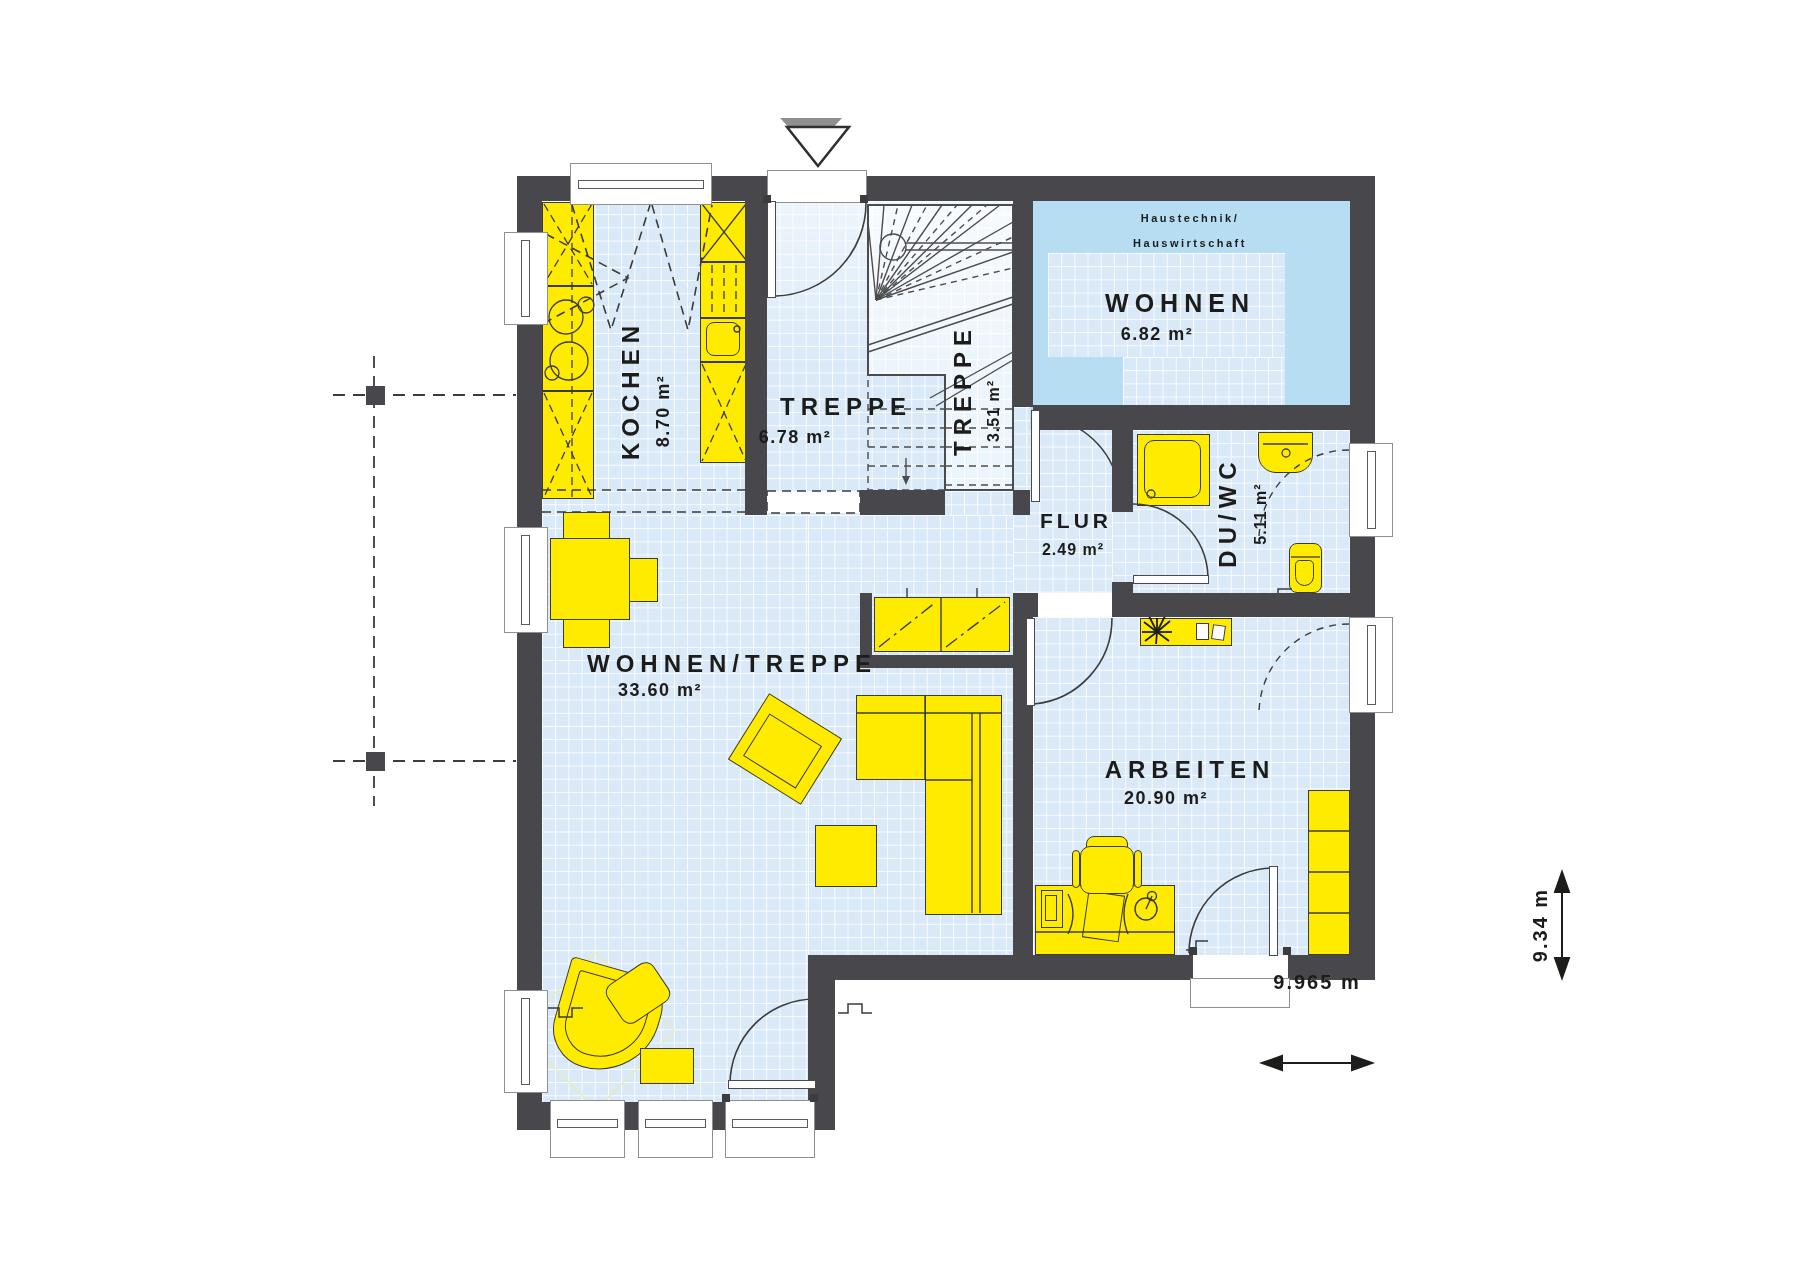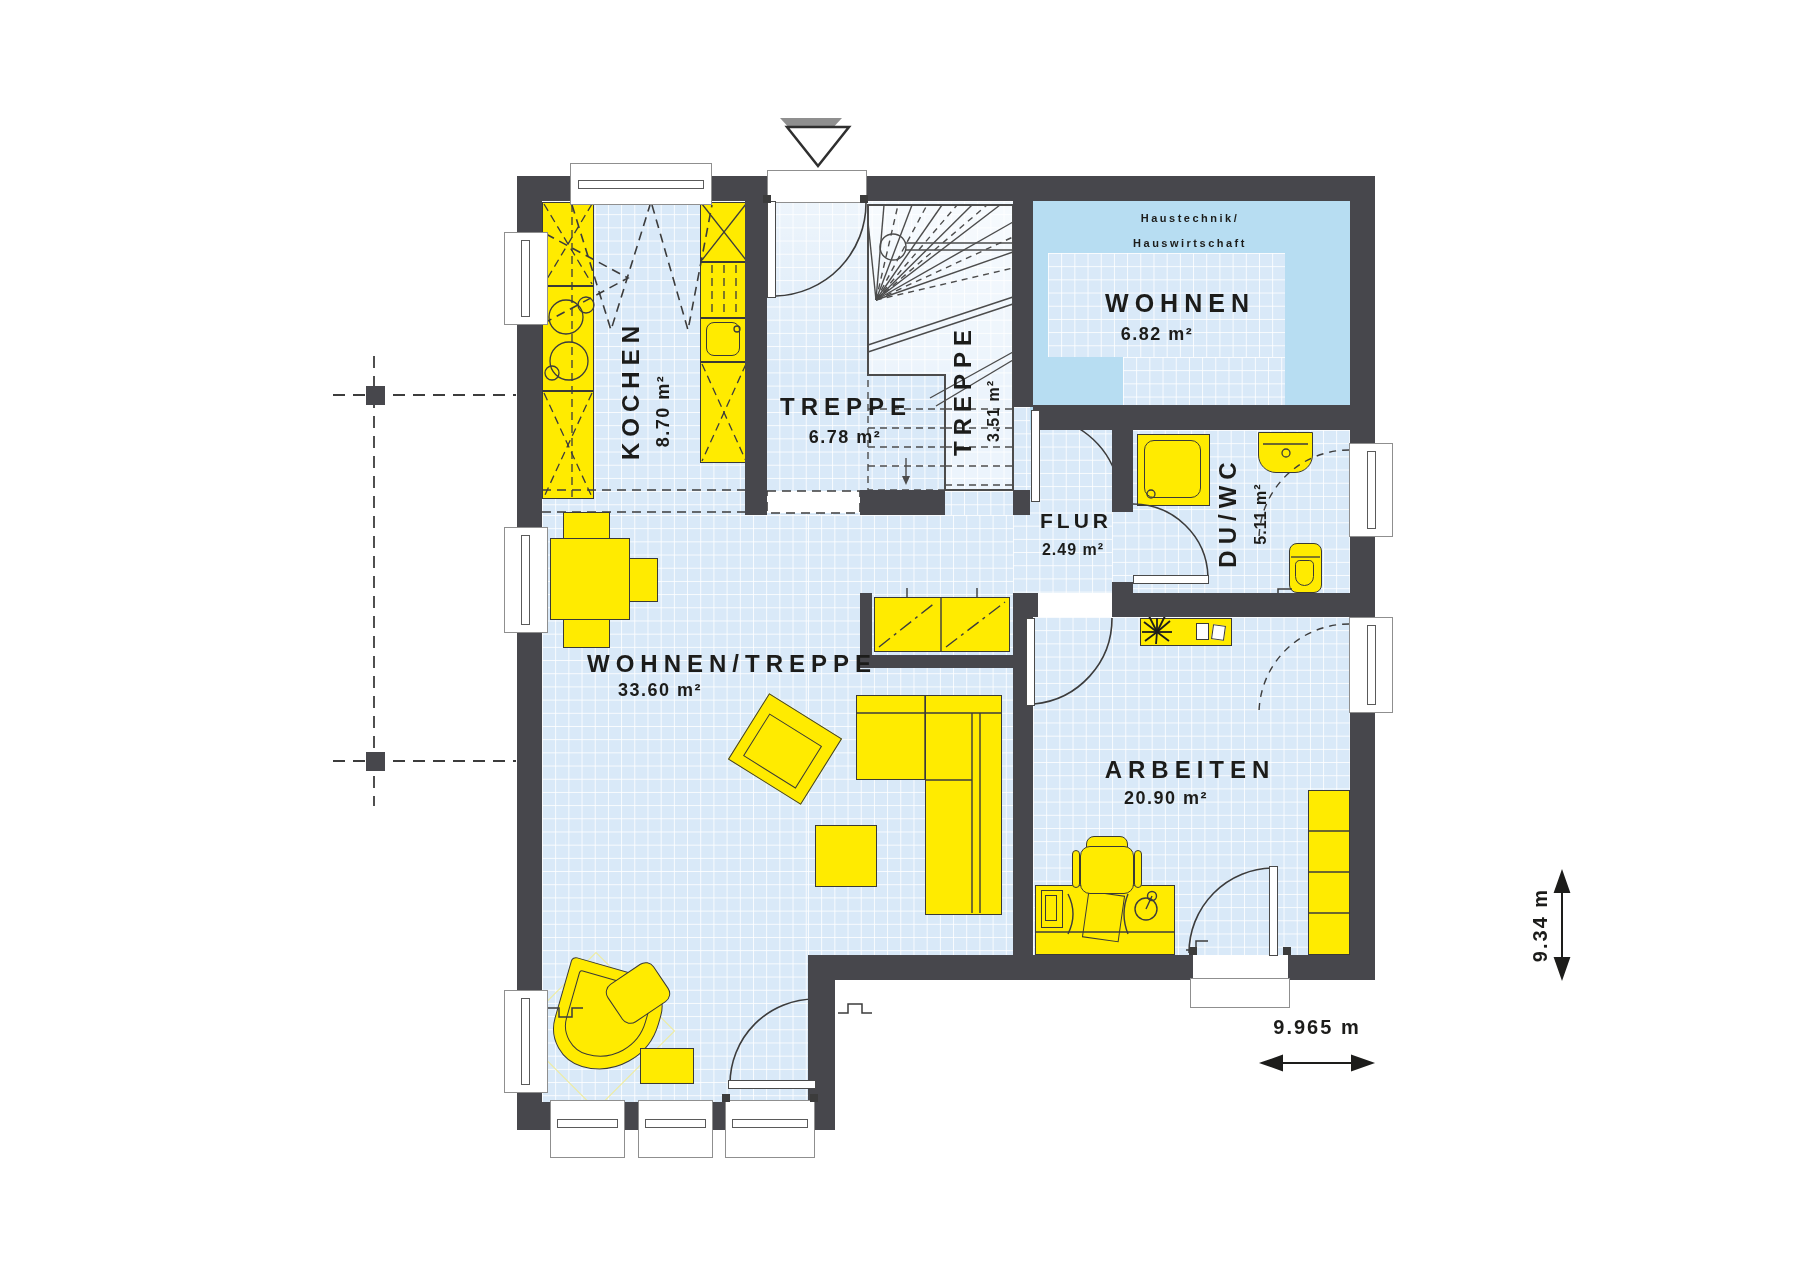--- a/index.html
+++ b/index.html
@@ -344,32 +344,32 @@
   <div class="nub" style="left:763px;top:195px;"></div>
   <div class="nub" style="left:860px;top:195px;"></div>
   <div class="nub" style="left:722px;top:1094px;"></div>
   <div class="nub" style="left:810px;top:1094px;"></div>
   <div class="nub" style="left:1189px;top:947px;"></div>
   <div class="nub" style="left:1283px;top:947px;"></div>
 
   <div class="lbl name vert" style="left:631px;top:390px;">KOCHEN</div>
   <div class="lbl area vert" style="left:663px;top:411px;">8.70 m²</div>
   <div class="lbl name" style="left:846px;top:407px;">TREPPE</div>
-  <div class="lbl area" style="left:845px;top:437px;">6.78 m²</div>
+  <div class="lbl area" style="left:795px;top:437px;">6.78 m²</div>
   <div class="lbl name vert" style="left:963px;top:390px;">TREPPE</div>
   <div class="lbl flurarea vert" style="left:994px;top:411px;">3.51 m²</div>
   <div class="lbl small" style="left:1190px;top:218px;">Haustechnik/</div>
   <div class="lbl small" style="left:1190px;top:243px;">Hauswirtschaft</div>
   <div class="lbl name big" style="left:1180px;top:303px;">WOHNEN</div>
   <div class="lbl area" style="left:1157px;top:334px;">6.82 m²</div>
   <div class="lbl flurname" style="left:1076px;top:521px;">FLUR</div>
   <div class="lbl flurarea" style="left:1073px;top:550px;">2.49 m²</div>
   <div class="lbl name vert" style="left:1228px;top:512px;">DU/WC</div>
   <div class="lbl flurarea vert" style="left:1261px;top:514px;">5.11 m²</div>
   <div class="lbl name" style="left:732px;top:664px;">WOHNEN/TREPPE</div>
   <div class="lbl area" style="left:660px;top:690px;">33.60 m²</div>
   <div class="lbl name" style="left:1190px;top:770px;">ARBEITEN</div>
   <div class="lbl area" style="left:1166px;top:798px;">20.90 m²</div>
 
-  <div class="lbl dim" style="left:1317px;top:1027px;">9.965 m</div>
+  <div class="lbl dim" style="left:1317px;top:982px;">9.965 m</div>
   <div class="lbl dim vert" style="left:1540px;top:925px;">9.34 m</div>
 
 </div>
 
 </body></html>

